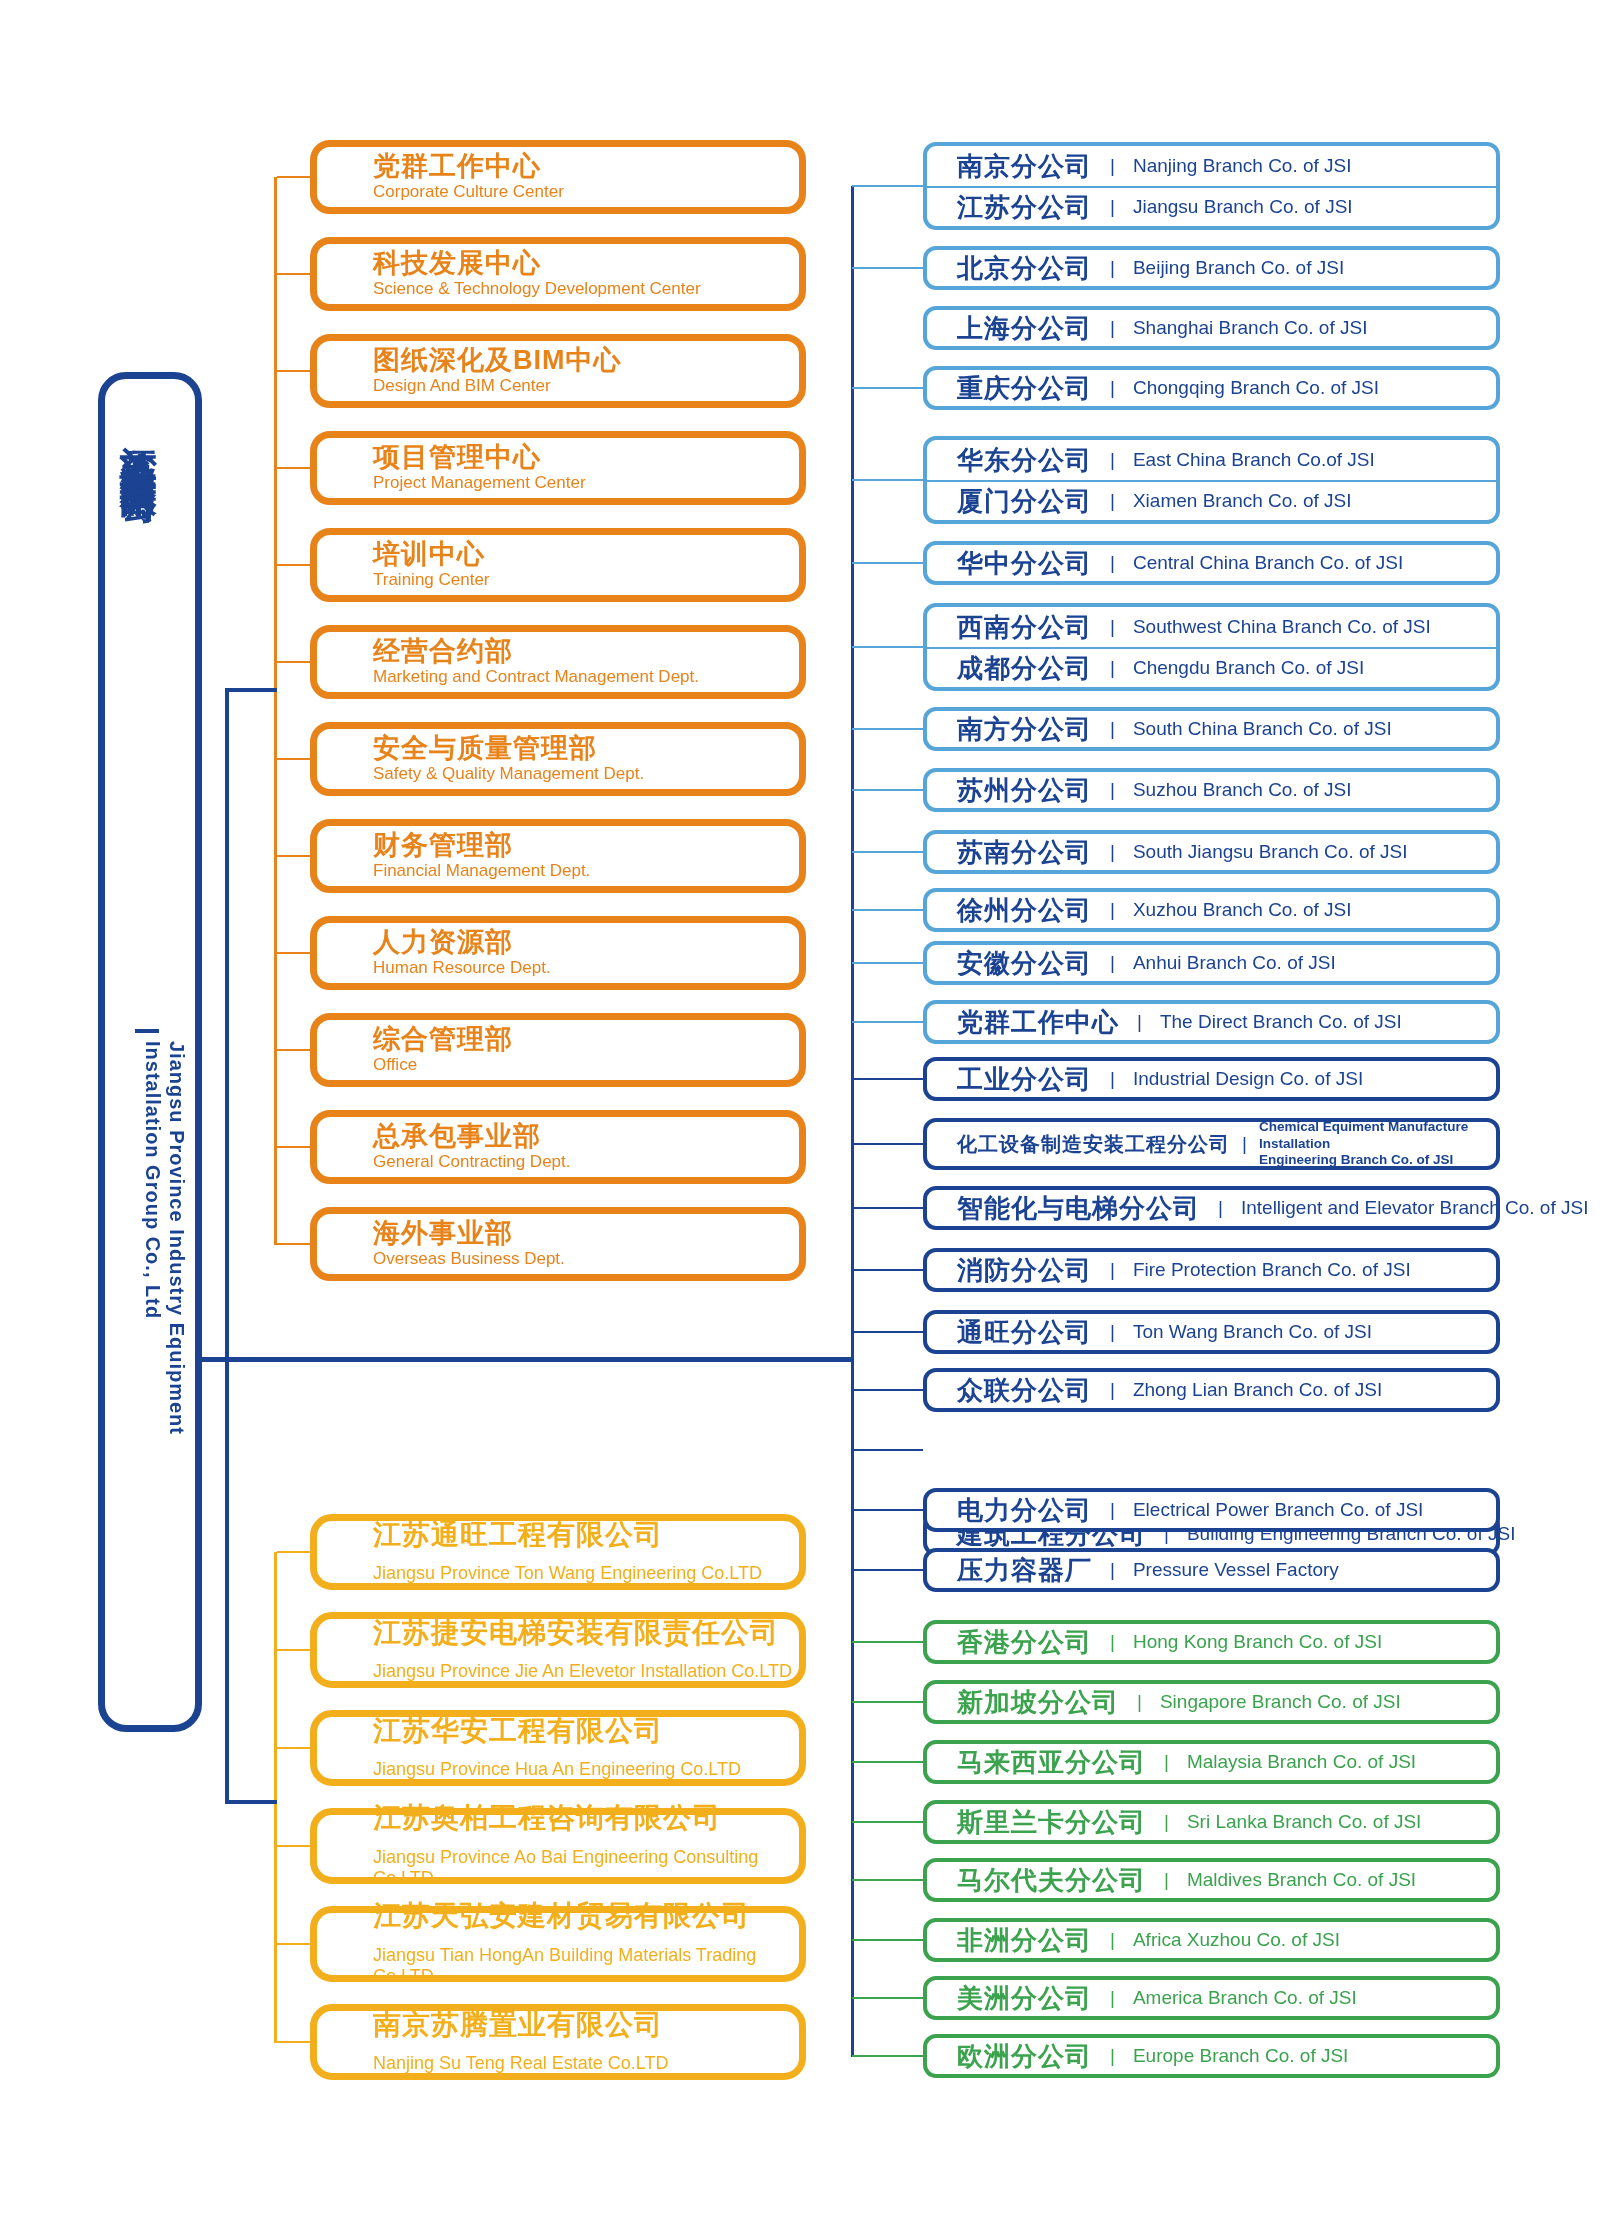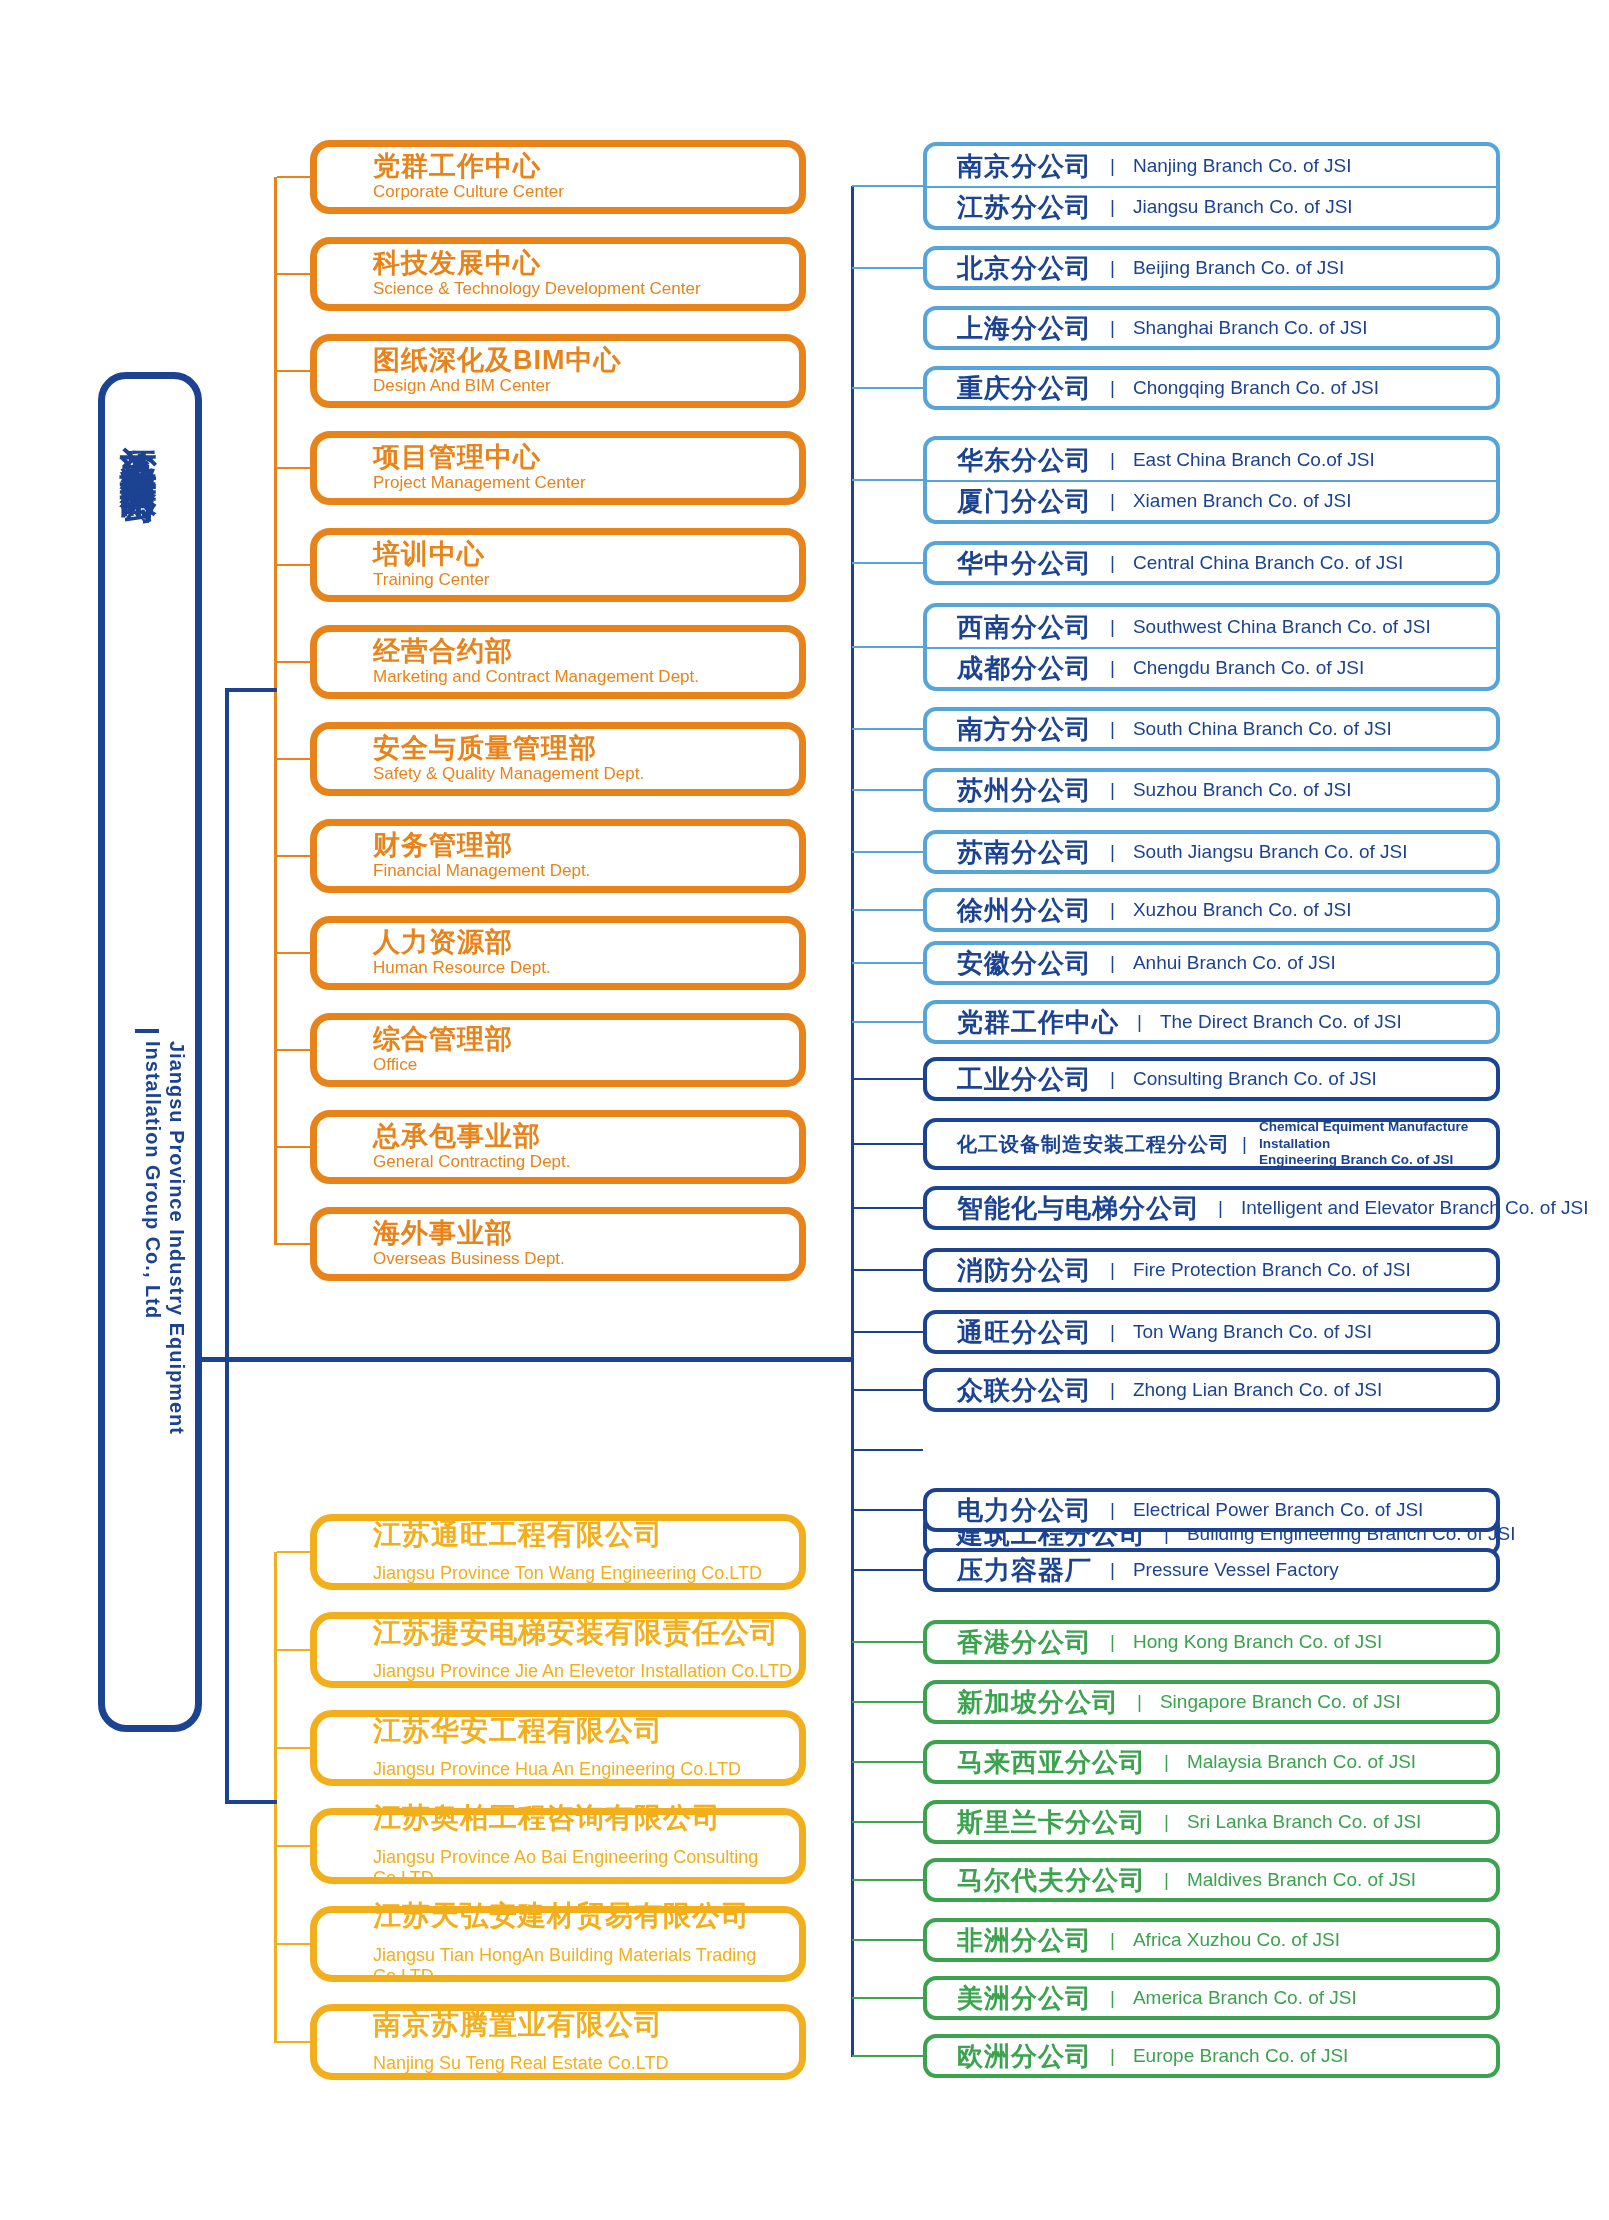--- a/index.html
+++ b/index.html
@@ -304,21 +304,21 @@
     <div class="row">
       <span class="bcn">党群工作中心</span>
       <span class="bsep">|</span>
       <span class="ben">The Direct Branch Co. of JSI</span>
     </div>
   </div>
   <div class="branch single dark" style="top:1057px">
     <div class="row">
       <span class="bcn">工业分公司</span>
       <span class="bsep">|</span>
-      <span class="ben">Consulting Branch Co. of JSI</span>
+      <span class="ben">Industrial Design Co. of JSI</span>
     </div>
   </div>
   <div class="branch single dark tall g14" style="top:1118px">
     <div class="row">
       <span class="bcn">化工设备制造安装工程分公司</span>
       <span class="bsep">|</span>
       <span class="ben">Chemical Equiment Manufacture Installation
 Engineering Branch Co. of JSI</span>
     </div>
   </div>

